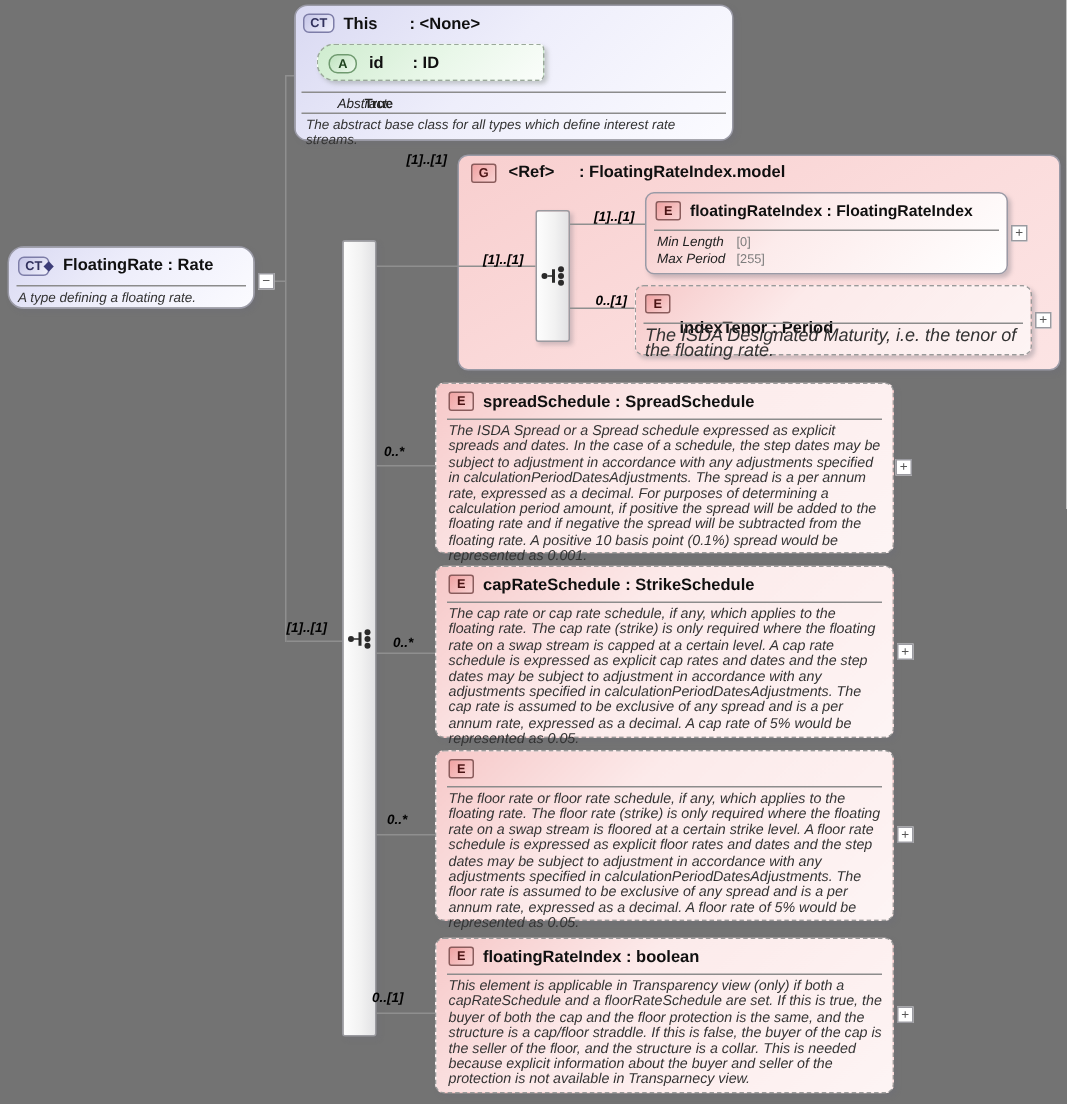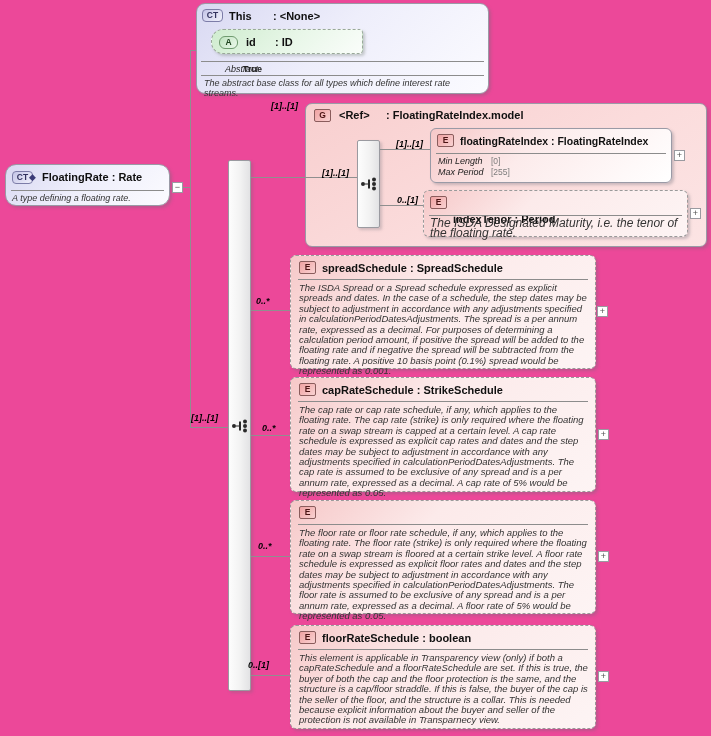--- a/index.html
+++ b/index.html
@@ -1,18 +1,18 @@
 <!DOCTYPE html>
 <html><head>
 <meta charset="utf-8">
 <style>
   html,body { margin:0; padding:0; background:#ffffff; }
   #canvas {
     position:relative; width:711px; height:736px; overflow:hidden;
-    font-family:"Liberation Sans", sans-serif; background:#ec4899;
+    font-family:"Liberation Sans", sans-serif; background:#737373;
   }
   .box { position:absolute; box-sizing:border-box; border:1px solid #9a9aa6;
          box-shadow:2px 2px 3px rgba(110,110,120,.35); }
   .ct-box { background:linear-gradient(135deg,#d9d9f2 0%,#eeeefb 45%,#fbfbff 100%);
             border-radius:9px; }
   .g-box  { background:linear-gradient(150deg,#f8cfcf 0%,#fbdcdc 55%,#fce4e4 100%);
             border-radius:7px; }
   .e-box  { background:linear-gradient(135deg,#f6c8c8 0%,#fceaea 38%,#fdf4f4 100%);
             border-radius:6px; }
   .solid  { border-style:solid; }
@@ -116,21 +116,21 @@
   </div>
 
   <div class="box e-box dashed" style="left:290px; top:500px; width:306px; height:114px;">
     <span class="icon ge-icon" style="left:8px; top:5px;">E</span>
     <div class="sep" style="left:7px; right:7px; top:23px;"></div>
     <div class="desc" style="left:8px; top:27px; width:291px;">The floor rate or floor rate schedule, if any, which applies to the floating rate. The floor rate (strike) is only required where the floating rate on a swap stream is floored at a certain strike level. A floor rate schedule is expressed as explicit floor rates and dates and the step dates may be subject to adjustment in accordance with any adjustments specified in calculationPeriodDatesAdjustments. The floor rate is assumed to be exclusive of any spread and is a per annum rate, expressed as a decimal. A floor rate of 5% would be represented as 0.05.</div>
   </div>
 
   <div class="box e-box dashed" style="left:290px; top:625px; width:306px; height:104px;">
     <span class="icon ge-icon" style="left:8px; top:5px;">E</span>
-    <span class="title" style="left:31px; top:6px;">floorRateSchedule : boolean</span>
+    <span class="title" style="left:31px; top:6px;">floatingRateIndex : boolean</span>
     <div class="sep" style="left:7px; right:7px; top:23px;"></div>
     <div class="desc" style="left:8px; top:27px; width:291px;">This element is applicable in Transparency view (only) if both a capRateSchedule and a floorRateSchedule are set. If this is true, the buyer of both the cap and the floor protection is the same, and the structure is a cap/floor straddle. If this is false, the buyer of the cap is the seller of the floor, and the structure is a collar. This is needed because explicit information about the buyer and seller of the protection is not available in Transparnecy view.</div>
   </div>
 
   <div class="pillar" style="left:228px; top:160px; height:531px;"></div>
   <div class="pillar" style="left:357px; top:140px; height:88px;"></div>
 
   <svg class="seq-icon" style="left:231px; top:419px;" width="18" height="14" viewBox="0 0 18 14">
     <circle cx="3" cy="7" r="2" fill="#2a2a2a"></circle>
     <line x1="5" y1="7" x2="9" y2="7" stroke="#2a2a2a" stroke-width="1"></line>

